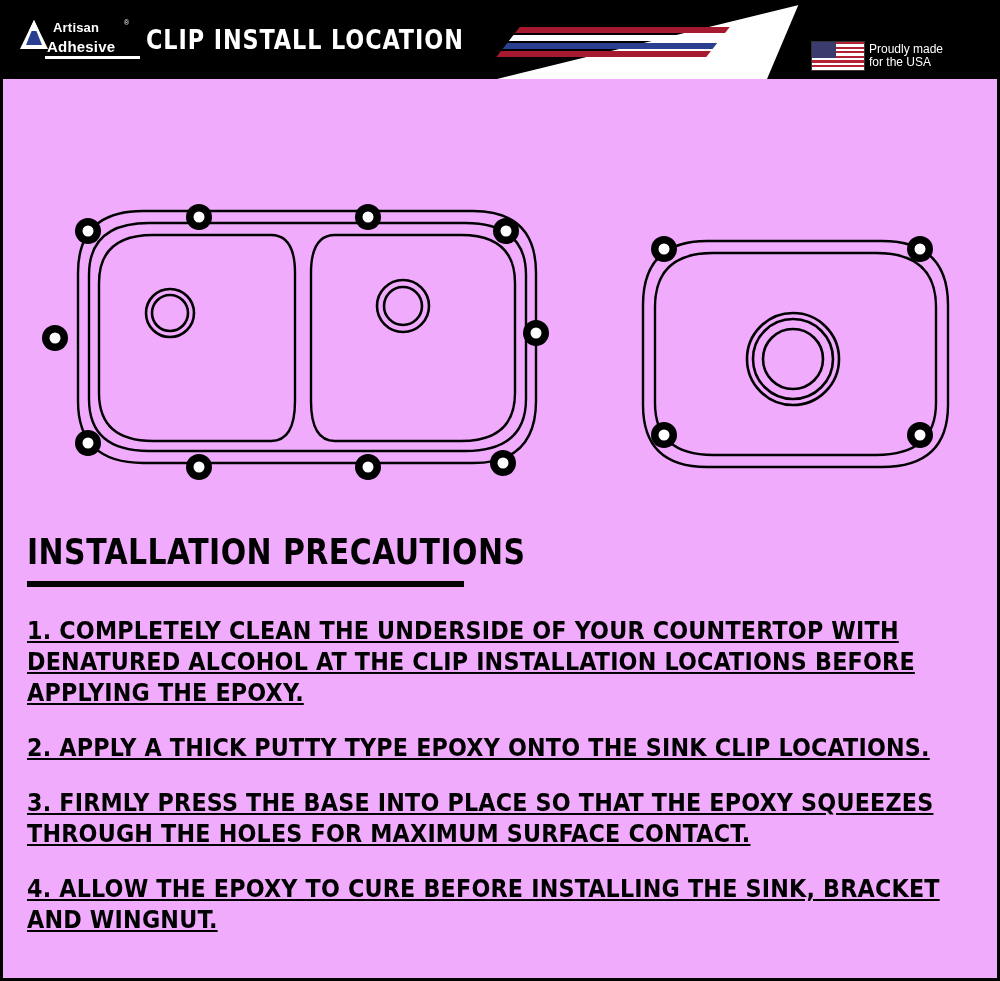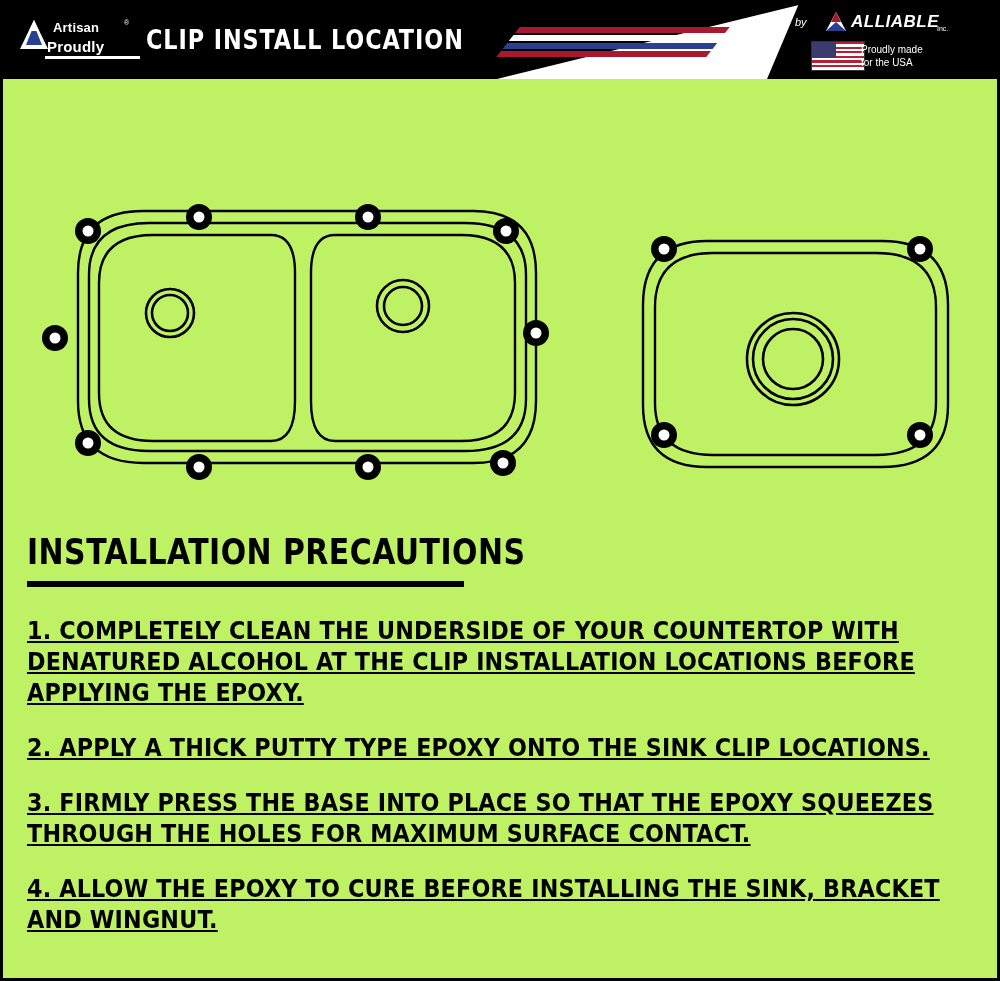--- a/index.html
+++ b/index.html
@@ -13,21 +13,21 @@
     font-family: "Liberation Sans", sans-serif;
     overflow: hidden;
     position: relative;
   }
   .page {
     position: relative;
     width: 1000px;
     height: 981px;
     box-sizing: border-box;
     border: 3px solid #000000;
-    background: #bef264;
+    background: #f0abfc;
     overflow: hidden;
   }
 
   
   .header {
     position: absolute;
     top: 0;
     left: 0;
     width: 994px;
     height: 76px;
@@ -206,24 +206,24 @@
   .usa .flag .canton {
     position: absolute;
     left: 0;
     top: 0;
     width: 24px;
     height: 16px;
     background: #3c3b6e;
   }
   .usa .text {
     position: absolute;
-    left: 72px;
+    left: 80px;
     top: 4px;
     color: #ffffff;
-    font-size: 10px;
+    font-size: 12px;
     line-height: 13px;
   }
 
   
   .diagram {
     position: absolute;
     left: 0;
     top: 120px;
     width: 994px;
     height: 380px;
@@ -277,43 +277,33 @@
     <div class="header-black-right"></div>
 
     <div class="logo-artisan">
       <svg class="mark" viewBox="0 0 34 34">
         <polygon points="17,2 31,31 3,31" fill="#ffffff"></polygon>
         <polygon points="17,7 25,27 9,27" fill="#2b3f91"></polygon>
         <polygon points="17,2 22,13 12,13" fill="#ffffff"></polygon>
       </svg>
       <div class="word1">Artisan</div>
       <div class="reg">®</div>
-      <div class="word2">Proudly</div>
+      <div class="word2">Adhesive</div>
       <div class="underbar"></div>
     </div>
 
     <div class="header-title">CLIP INSTALL LOCATION</div>
 
     <div class="stripes">
       <div class="s s1"></div>
       <div class="s s2"></div>
       <div class="s s3"></div>
       <div class="s s4"></div>
     </div>
 
-    <div class="alliable">
-      <div class="by">by</div>
-      <svg class="tri" viewBox="0 0 22 22">
-        <polygon points="11,1 21,20 1,20" fill="#ffffff"></polygon>
-        <polygon points="11,1 16,11 6,11" fill="#a6192e"></polygon>
-        <polygon points="11,11 21,20 1,20" fill="#2b3f91"></polygon>
-      </svg>
-      <div class="name">ALLIABLE</div>
-      <div class="inc">Inc.</div>
-    </div>
 
     <div class="usa">
       <div class="flag">
         <div class="stripe" style="top:0px"></div>
         <div class="stripe" style="top:4.6px"></div>
         <div class="stripe" style="top:9.2px"></div>
         <div class="stripe" style="top:13.8px"></div>
         <div class="stripe" style="top:18.4px"></div>
         <div class="stripe" style="top:23px"></div>
         <div class="stripe" style="top:27.6px"></div>

